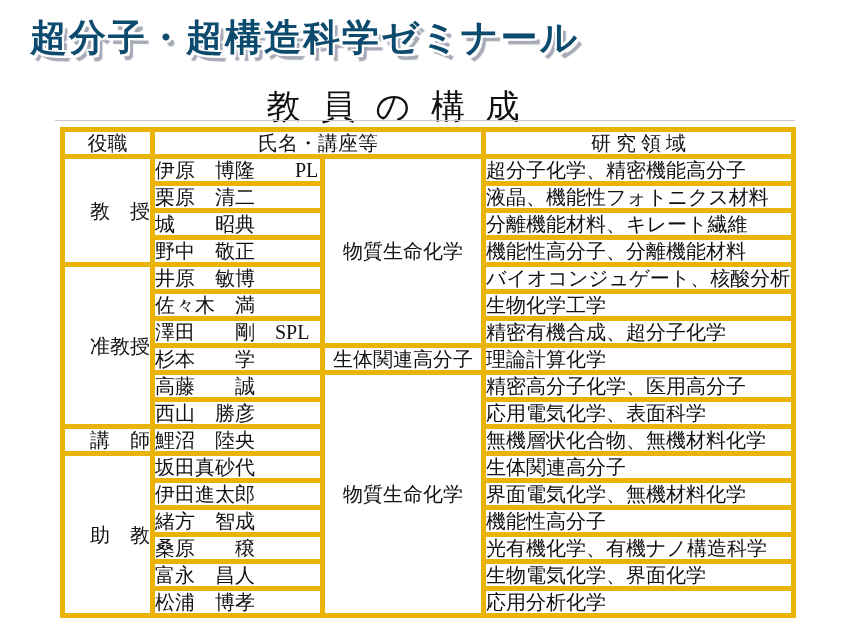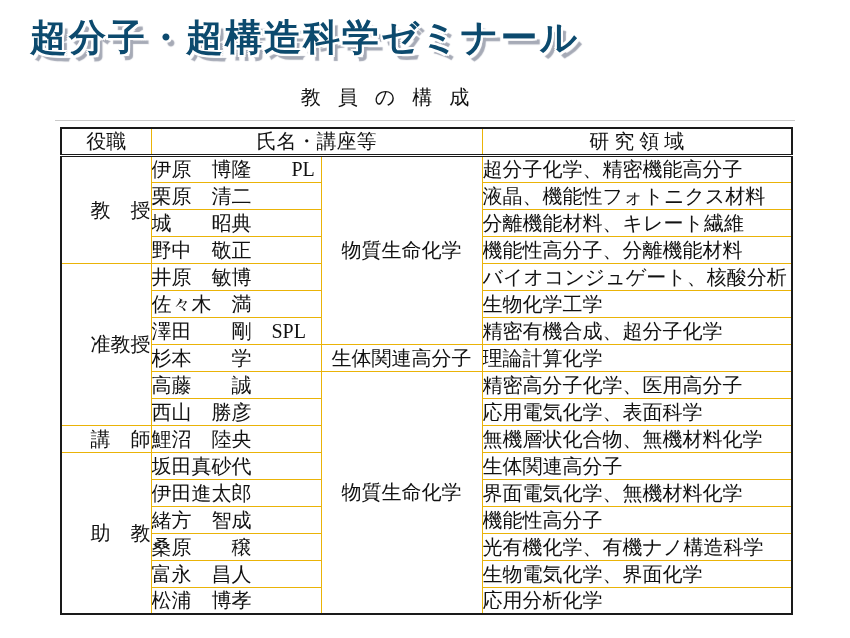--- a/index.html
+++ b/index.html
@@ -27,24 +27,24 @@
       -2px -2px 0 #ffffff, 2px -2px 0 #ffffff,
       -2px  2px 0 #ffffff, 2px  2px 0 #ffffff,
       -2px  0   0 #ffffff, 2px  0   0 #ffffff,
        0   -2px 0 #ffffff, 0    2px 0 #ffffff,
        5px  6px 1px #a6aab6;
   }
 
   
   .sub-title {
     position: absolute;
-    left: 8px; top: 84px;
+    left: 16px; top: 84px;
     width: 760px;
     text-align: center;
-    font-size: 20px;
+    font-size: 34px;
     letter-spacing: 6px;
     color: #111;
     white-space: nowrap;
   }
 
   
   .top-rule {
     position: absolute;
     left: 55px; top: 120px;
     width: 740px; height: 1px;
@@ -59,21 +59,21 @@
     table-layout: fixed;
     font-size: 20px;
     line-height: 1.0;
   }
   table.faculty col.c-pos      { width: 90px;  }
   table.faculty col.c-name     { width: 170px; }
   table.faculty col.c-course   { width: 161px; }
   table.faculty col.c-research { width: 310px; }
 
   table.faculty th, table.faculty td {
-    border: 1px solid #eab308;
+    border: 5px solid #eab308;
     height: 27px;
     padding: 0;
     font-weight: normal;
     overflow: hidden;
     white-space: nowrap;
     margin-left: 12px;
   }
   table.faculty { border: 2px solid #1a1a1a; }
   table.faculty thead th { border-bottom: 3px double #1a1a1a; text-align: center; }
 

